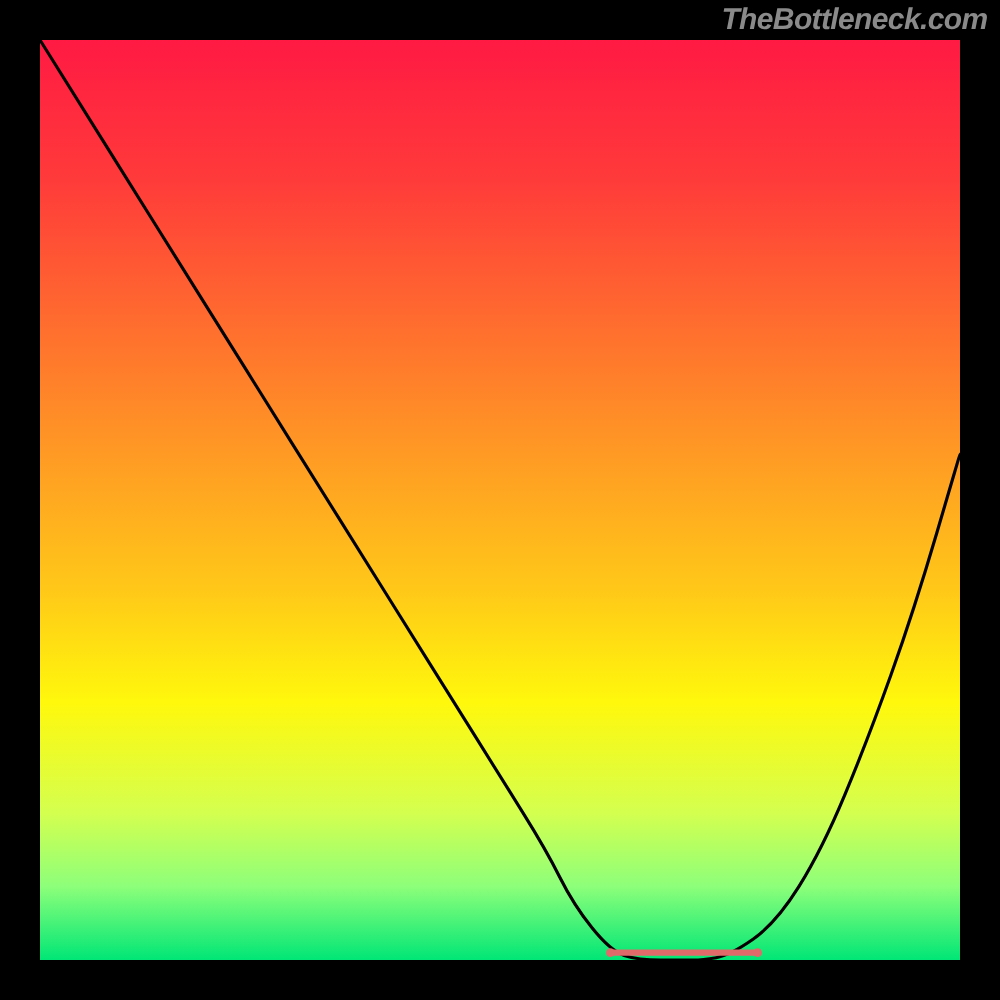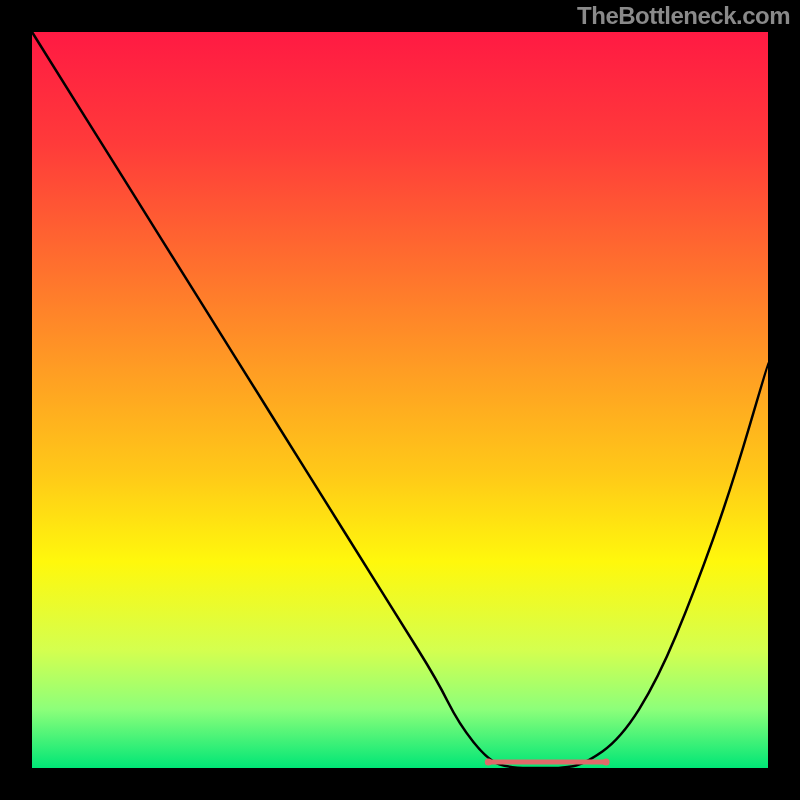--- a/index.html
+++ b/index.html
@@ -7,20 +7,21 @@
     padding: 0;
     width: 800px;
     height: 800px;
     background: #000;
     overflow: hidden;
   }
   .chart-container {
     position: relative;
     width: 800px;
     height: 564px;
+    font-style: italic;
   }
   .watermark {
     position: absolute;
     top: 2px;
     right: 10px;
     font-family: Arial, Helvetica, sans-serif;
     font-size: 24px;
     font-weight: 600;
     color: #8a8a8a;
     z-index: 10;

